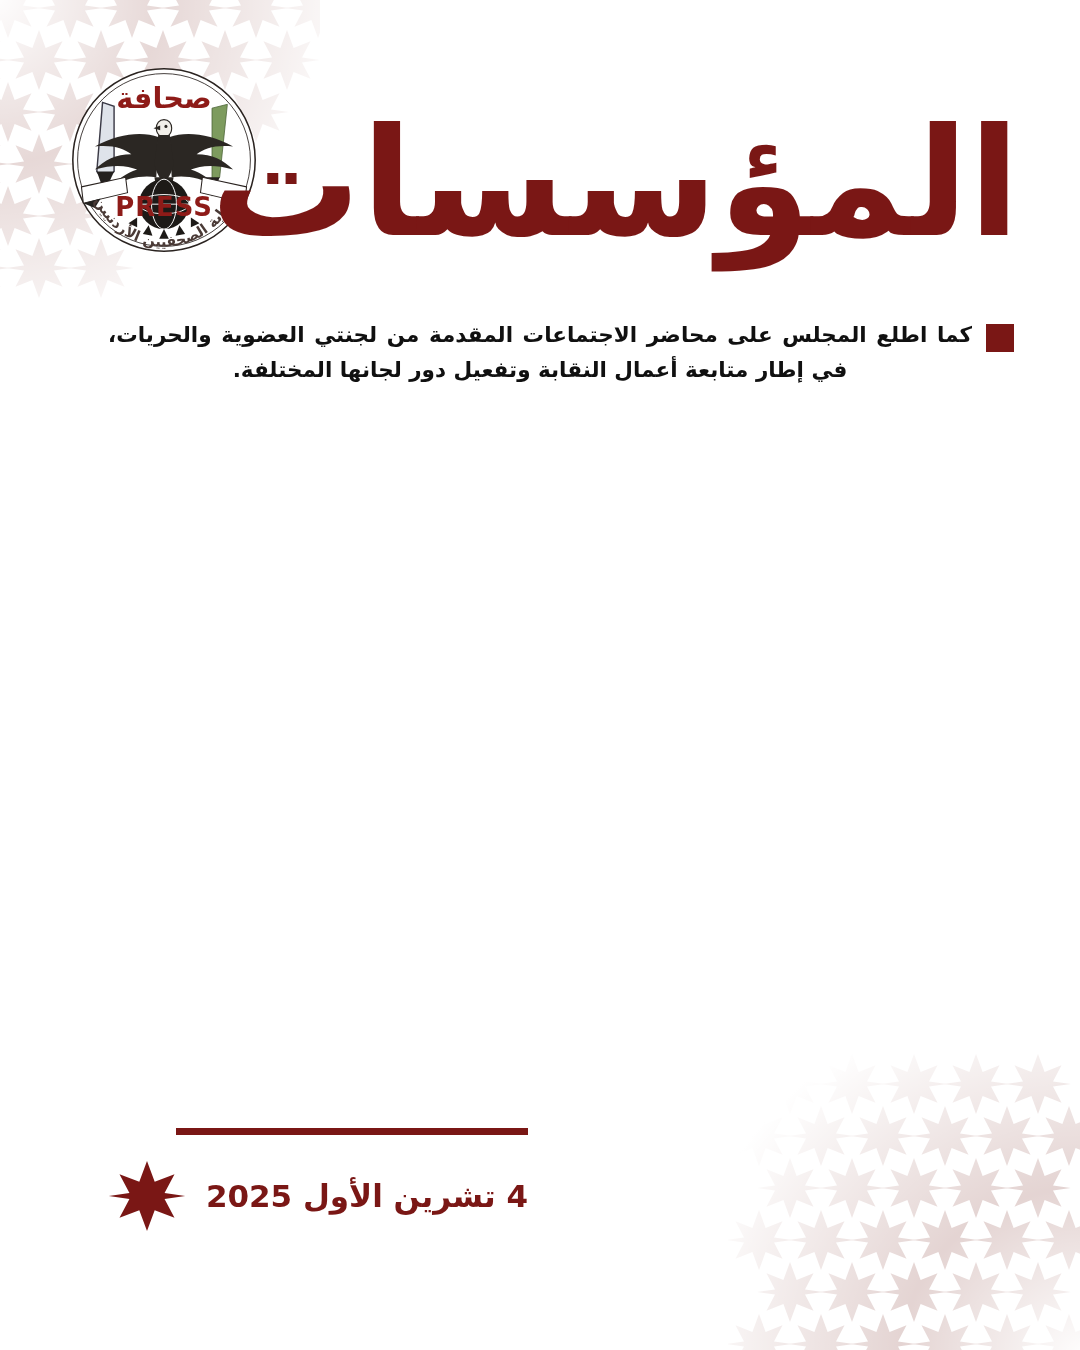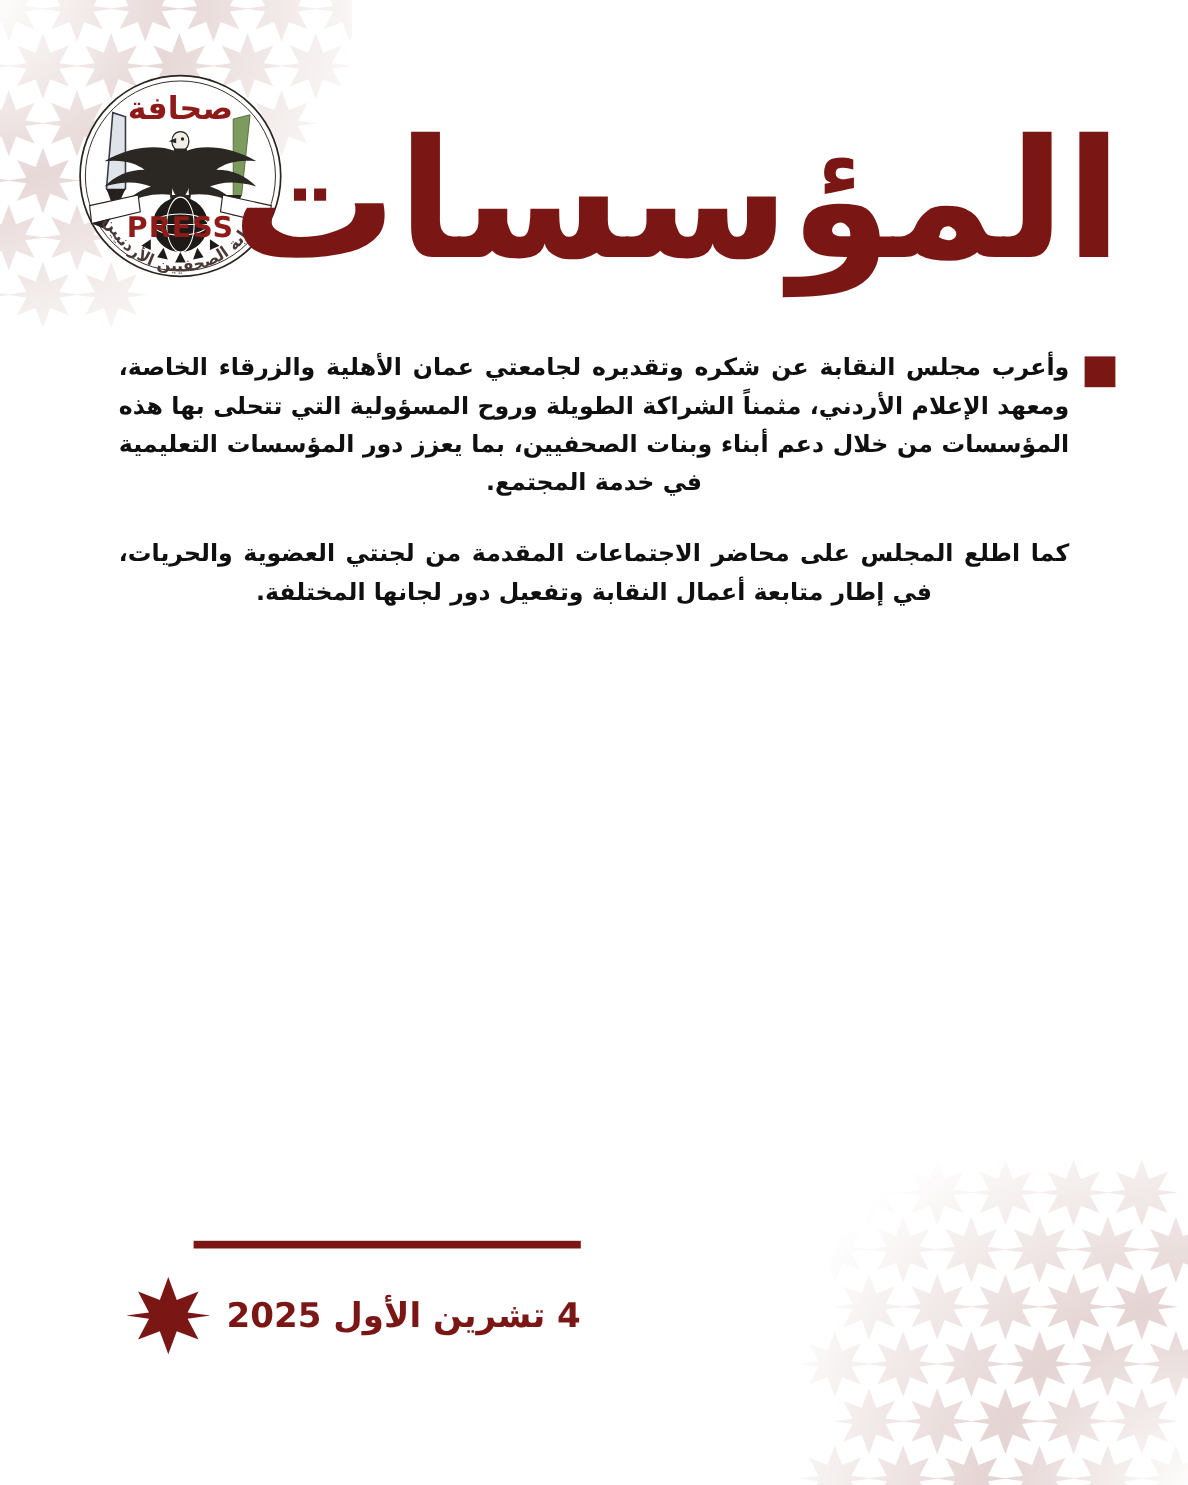--- a/index.html
+++ b/index.html
@@ -107,21 +107,21 @@
     width: 352px;
     height: 7px;
     background: #7a1715;
     margin: 0 0 0 0;
   }
 
   .footer-row {
     display: flex;
     flex-direction: row-reverse;
     align-items: center;
-    justify-content: flex-end;
+    justify-content: space-between;
     margin-top: 22px;
     gap: 14px;
   }
 
   .date-text {
     color: #7a1715;
     font-size: 31px;
     font-weight: 700;
     direction: rtl;
     white-space: nowrap;
@@ -303,21 +303,20 @@
       <text fill="#4a3a36" font-family="'DejaVu Sans','Liberation Sans',sans-serif" font-size="15" font-weight="700">
         <textPath href="#arcBottom" startOffset="50%" text-anchor="middle">نقابة الصحفيين الأردنيين</textPath>
       </text>
     </svg>
   </div>
 
   <div class="headline">المؤسسات</div>
 
   <div class="body-block">
     <div class="bullet-square"></div>
-    <p class="para">وأعرب مجلس النقابة عن شكره وتقديره لجامعتي عمان الأهلية والزرقاء الخاصة، ومعهد الإعلام الأردني، مثمناً الشراكة الطويلة وروح المسؤولية التي تتحلى بها هذه المؤسسات من خلال دعم أبناء وبنات الصحفيين، بما يعزز دور المؤسسات التعليمية في خدمة المجتمع.</p>
     <p class="para">كما اطلع المجلس على محاضر الاجتماعات المقدمة من لجنتي العضوية والحريات، في إطار متابعة أعمال النقابة وتفعيل دور لجانها المختلفة.</p>
   </div>
 
   <div class="footer">
     <div class="footer-rule"></div>
     <div class="footer-row">
       <div class="jordan-star">
         <svg viewBox="-40 -40 80 80" xmlns="http://www.w3.org/2000/svg" aria-hidden="true">
           <polygon fill="#7a1715" points="0,-36 7.9,-14.5 28.2,-22.4 18.0,-3.0 39.2,0 18.0,3.0 28.2,22.4 7.9,14.5 0,36 -7.9,14.5 -28.2,22.4 -18.0,3.0 -39.2,0 -18.0,-3.0 -28.2,-22.4 -7.9,-14.5"></polygon>
         </svg>

